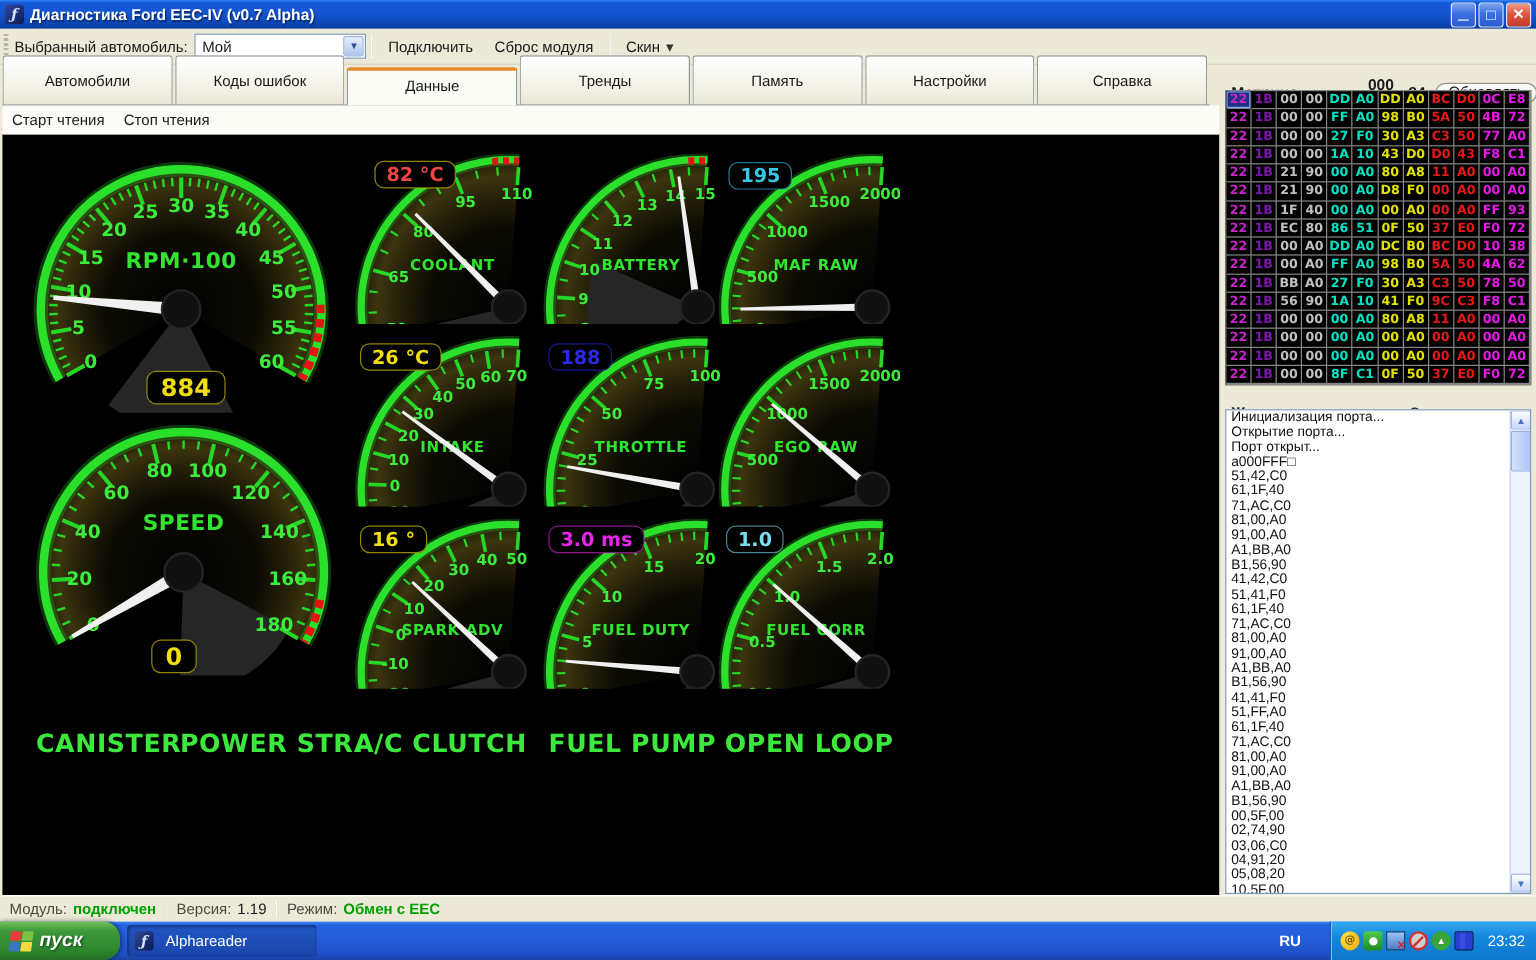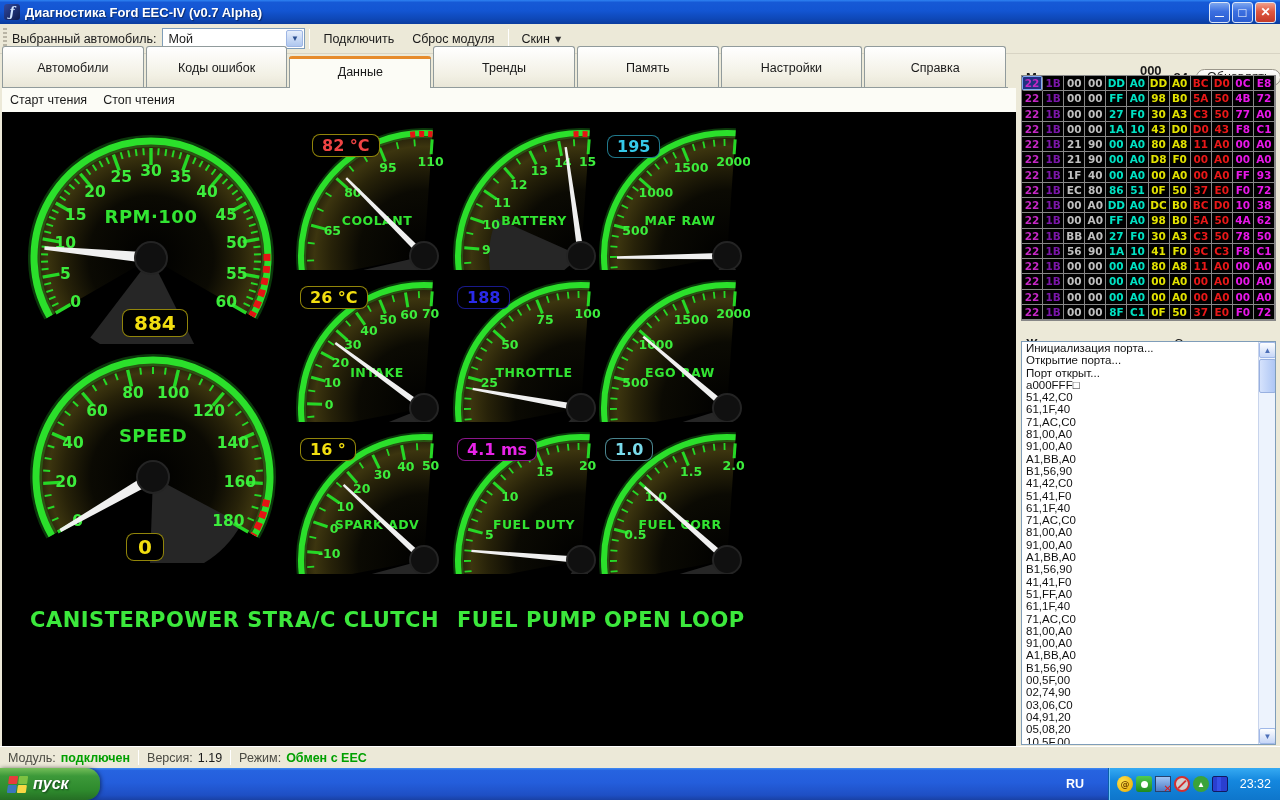--- a/index.html
+++ b/index.html
@@ -686,21 +686,21 @@
         <line x1="137.16150742806266" y1="11.285006119600567" x2="136.11516032190076" y2="26.248466873497932" stroke="#26D826" stroke-width="3"></line>
         <text x="35.74541757247192" y="146.12685456077173" text-anchor="middle" dy=".35em" fill="#3CEC3C" font-family="&quot;DejaVu Sans&quot;,sans-serif" font-size="12.5" font-weight="bold">0</text>
         <text x="37.34520423626276" y="103.0120346264924" text-anchor="middle" dy=".35em" fill="#3CEC3C" font-family="&quot;DejaVu Sans&quot;,sans-serif" font-size="12.5" font-weight="bold">5</text>
         <text x="57.84920652504479" y="65.05109541950495" text-anchor="middle" dy=".35em" fill="#3CEC3C" font-family="&quot;DejaVu Sans&quot;,sans-serif" font-size="12.5" font-weight="bold">10</text>
         <text x="93.02838135151887" y="40.0736521183312" text-anchor="middle" dy=".35em" fill="#3CEC3C" font-family="&quot;DejaVu Sans&quot;,sans-serif" font-size="12.5" font-weight="bold">15</text>
         <text x="135.6268650056919" y="33.231415225316695" text-anchor="middle" dy=".35em" fill="#3CEC3C" font-family="&quot;DejaVu Sans&quot;,sans-serif" font-size="12.5" font-weight="bold">20</text>
         <text x="82" y="97" text-anchor="middle" fill="#32E432" font-family="&quot;DejaVu Sans&quot;,sans-serif" font-size="12.5" font-weight="bold" letter-spacing=".5" data-name="gauge-name-fuel_duty">FUEL DUTY</text>
         <polygon points="129.26498626403907,124.81099039200717 19.477164574260893,117.69521857066023 19.2784248762316,120.08697577665485 128.73501373596093,131.18900960799283" fill="#F0F0F0" data-name="gauge-needle"></polygon>
         <circle cx="129" cy="128" r="14" fill="#101010" stroke="#242424" stroke-width="2"></circle>
       </svg>
-      <div class="vbox" data-name="fuel_duty-value" style="left: 455px; top: 326px; color: rgb(232, 36, 232); border-color: rgba(232, 36, 232, 0.6);">4.1 ms</div>
+      <div class="vbox" data-name="fuel_duty-value" style="left: 455px; top: 326px; color: rgb(232, 36, 232); border-color: rgba(232, 36, 232, 0.6);">3.0 ms</div>
       <svg width="152" height="142" viewBox="0 0 152 142" data-name="gauge-fuel_corr" style="left: 596px; top: 320px;">
         <defs>
           <radialGradient id="fuel_corrg" gradientUnits="userSpaceOnUse" cx="129" cy="128" r="126">
             <stop offset="0%" stop-color="#000000"></stop>
             <stop offset="52%" stop-color="#0B0A03"></stop>
             <stop offset="74%" stop-color="#272209"></stop>
             <stop offset="87%" stop-color="#3C350F"></stop>
             <stop offset="94%" stop-color="#2A250B"></stop>
             <stop offset="100%" stop-color="#060503"></stop>
           </radialGradient>
@@ -1013,20 +1013,24 @@
   <div class="taskbar" data-name="taskbar">
     <div class="start" data-name="start-button">
       <span class="flag" data-name="windows-logo-icon">
         <span class="f1"></span>
           <span class="f2"></span>
           <span class="f3"></span>
           <span class="f4"></span>
       </span>
       <span class="start-label" data-name="start-label">пуск</span>
     </div>
+    <div class="taskbtn" data-name="taskbar-app-button">
+      <span class="app-ico" data-name="app-icon"></span>
+      <span data-name="taskbar-app-label">Alphareader</span>
+    </div>
     <div class="lang" data-name="language-indicator">RU</div>
     <div class="tray" data-name="system-tray" id="tray">
       <span class="ti" data-name="messenger-icon"></span>
         <span class="ti" data-name="antivirus-icon"></span>
         <span class="ti" data-name="network-offline-icon"></span>
         <span class="ti" data-name="volume-muted-icon"></span>
         <span class="ti" data-name="usb-eject-icon"></span>
         <span class="ti" data-name="battery-icon"></span>
         <span class="clock" data-name="taskbar-clock">23:32</span>
     </div>

